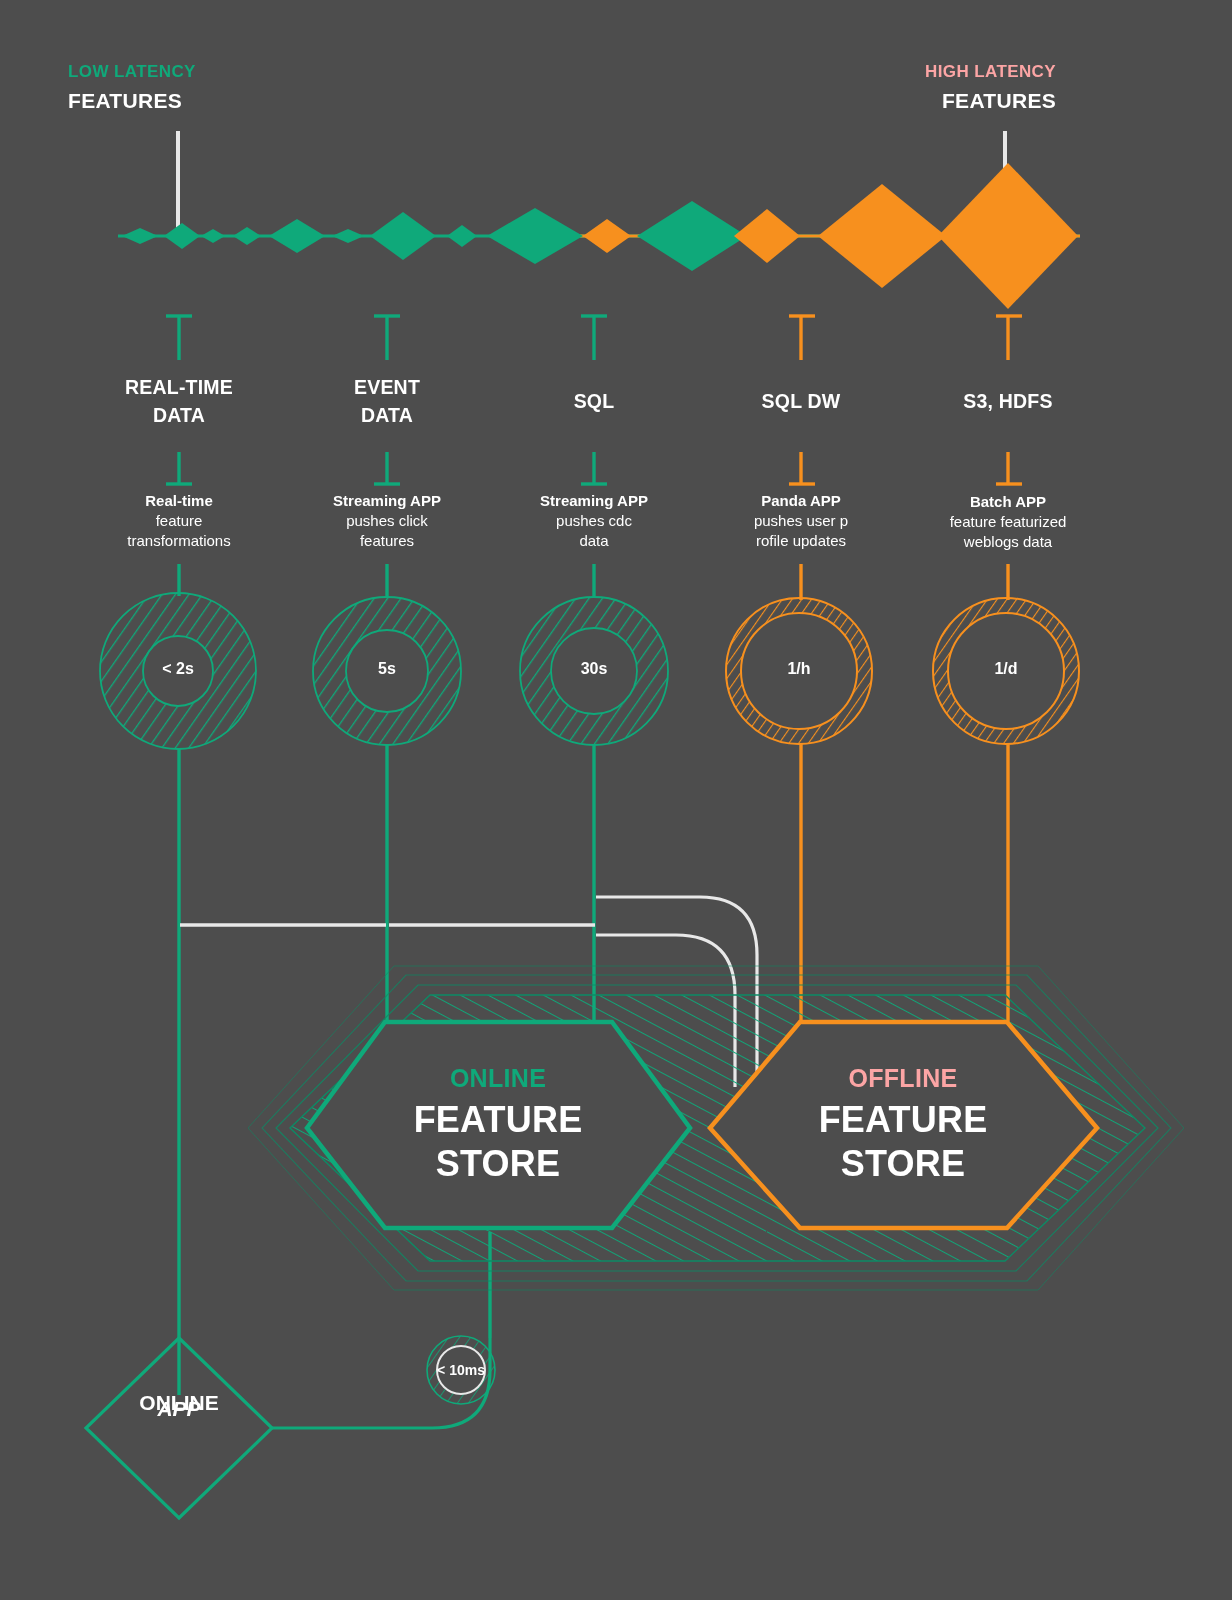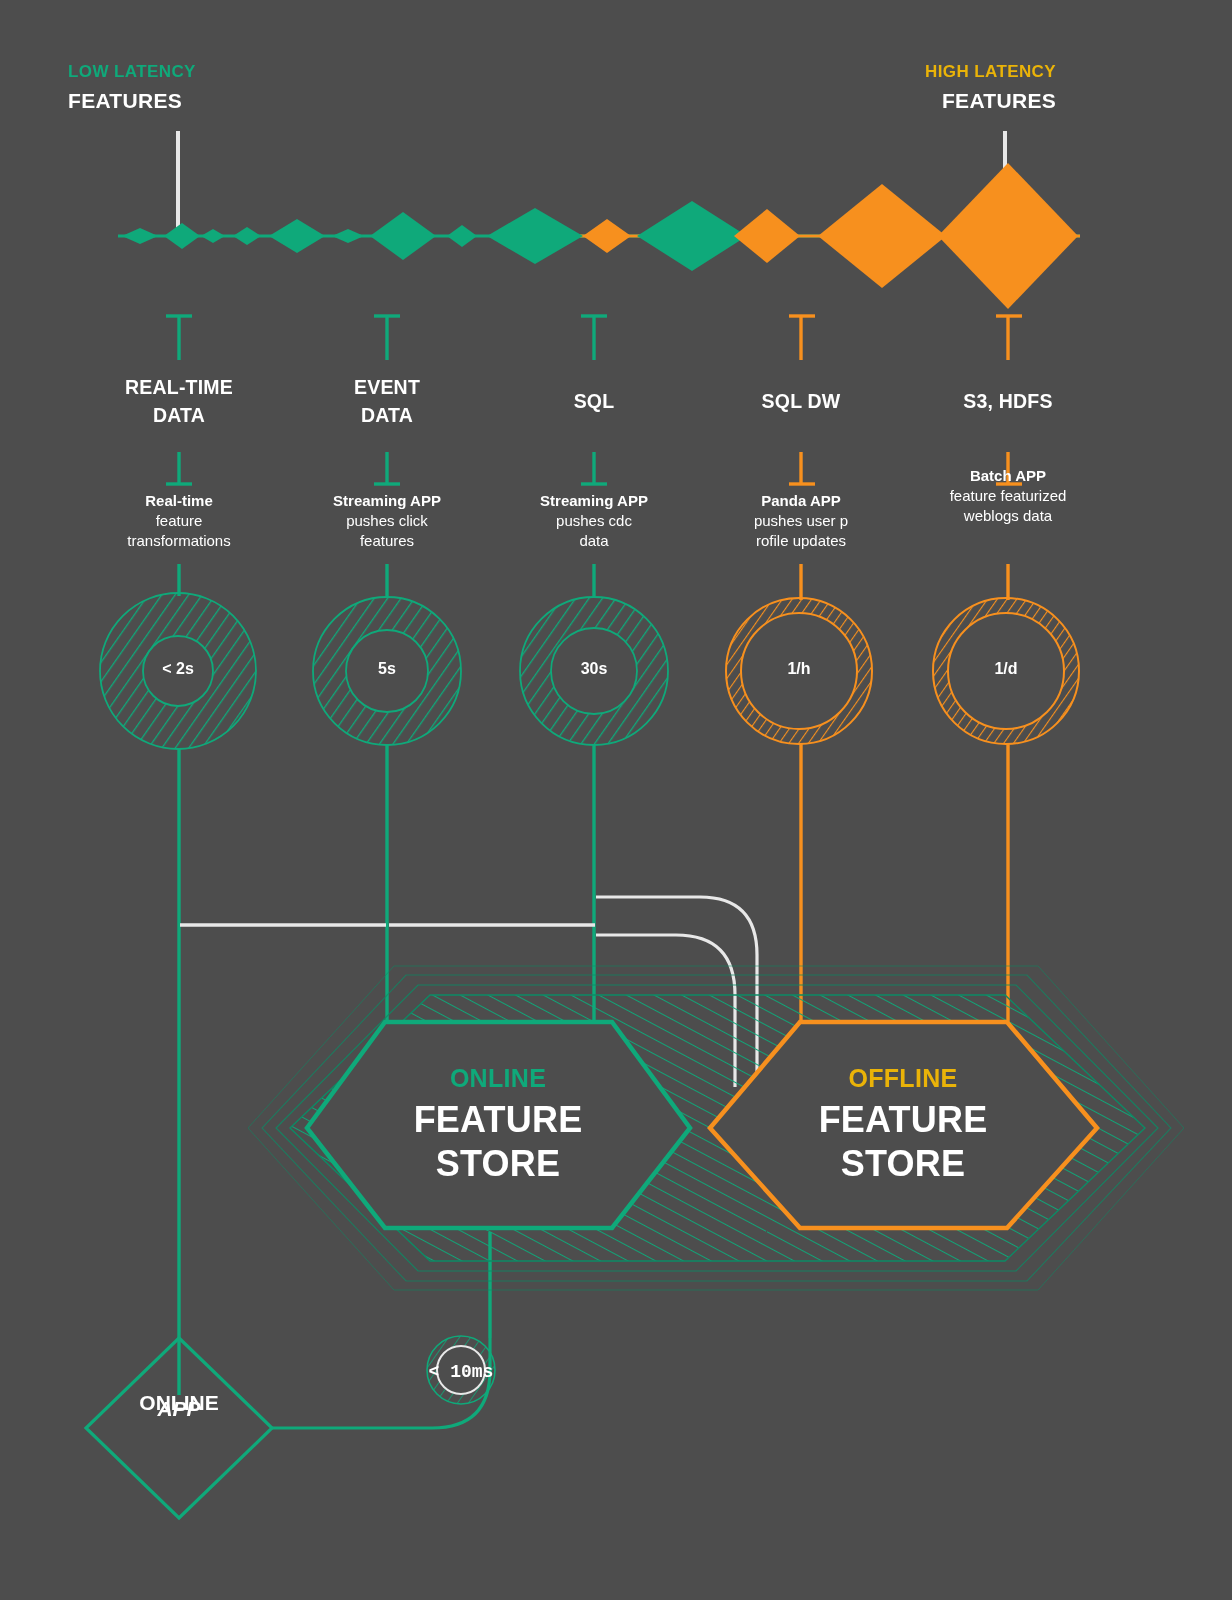--- a/index.html
+++ b/index.html
@@ -4,26 +4,26 @@
 <style>
   html,body{margin:0;padding:0;background:#4d4d4d;}
   body{width:1232px;height:1600px;position:relative;overflow:hidden;
        font-family:"Liberation Sans",sans-serif;}
   #root{position:absolute;inset:0;}
   svg.layer{position:absolute;left:0;top:0;width:1232px;height:1600px;overflow:visible;}
   .txt{position:absolute;color:#ffffff;text-align:center;line-height:1.22;}
   .hdr-acc{font-weight:bold;font-size:17px;letter-spacing:.4px;}
   .hdr-feat{font-weight:bold;font-size:21px;letter-spacing:.3px;color:#fff;}
   .green{color:#0fa97a;}
-  .orange{color:#eab308;}
+  .orange{color:#fca5a5;}
   .src-label{font-weight:bold;font-size:19.5px;letter-spacing:.2px;}
   .desc{font-size:15px;line-height:1.33;}
   .desc b{font-weight:bold;}
   .ring-txt{font-weight:bold;font-size:16px;}
-  .badge-txt{font-weight:bold;font-size:18px;font-family:Liberation Mono, monospace;}
+  .badge-txt{font-weight:bold;font-size:14px;}
   .fs-kicker{font-weight:bold;font-size:25px;letter-spacing:.3px;}
   .fs-title{font-weight:bold;font-size:36px;line-height:1.23;letter-spacing:.2px;}
   .appdia{font-weight:bold;font-size:21px;line-height:1.25;}
 </style>
 </head>
 <body>
 
 <div id="root">
 
   <svg class="layer" viewBox="0 0 1232 1600">
@@ -232,21 +232,21 @@
   <div class="txt desc" style="left:494px;top:491px;width:200px;">
     <div><b>Streaming APP</b></div>
     <div>pushes cdc</div>
     <div>data</div>
   </div>
   <div class="txt desc" style="left:701px;top:491px;width:200px;">
     <div><b>Panda APP</b></div>
     <div>pushes user p</div>
     <div>rofile updates</div>
   </div>
-  <div class="txt desc" style="left:908px;top:466px;width:200px;">
+  <div class="txt desc" style="left:908px;top:492px;width:200px;">
     <div><b>Batch APP</b></div>
     <div>feature featurized</div>
     <div>weblogs data</div>
   </div>
 
   <div class="txt ring-txt" style="left:98px;top:659px;width:160px;">&lt; 2s</div>
   <div class="txt ring-txt" style="left:307px;top:659px;width:160px;">5s</div>
   <div class="txt ring-txt" style="left:514px;top:659px;width:160px;">30s</div>
   <div class="txt ring-txt" style="left:719px;top:659px;width:160px;">1/h</div>
   <div class="txt ring-txt" style="left:926px;top:659px;width:160px;">1/d</div>

